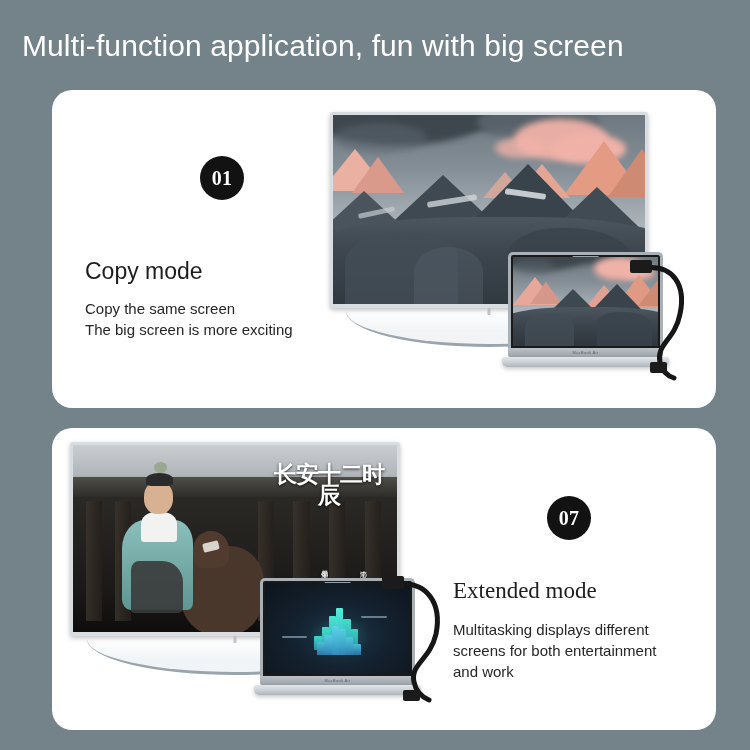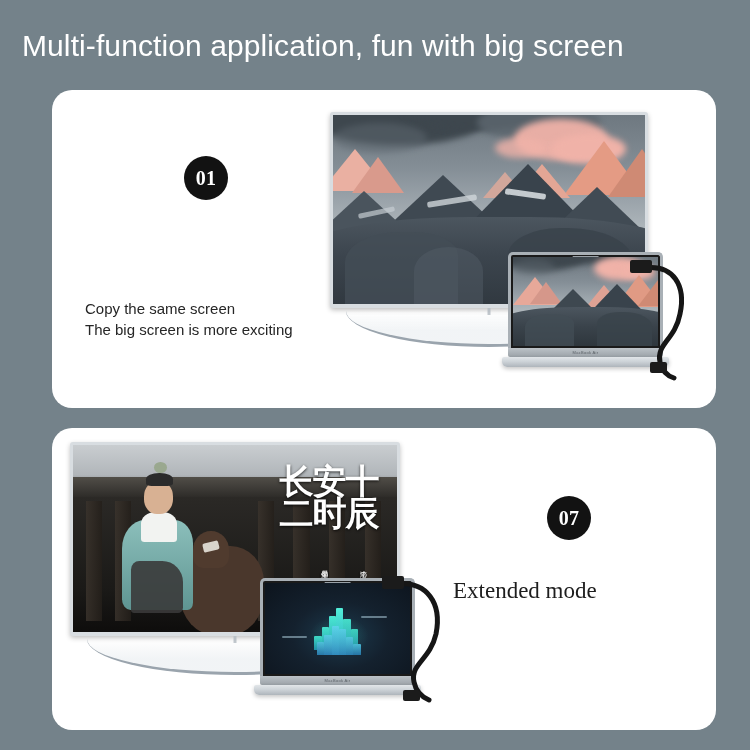--- a/index.html
+++ b/index.html
@@ -52,21 +52,21 @@
     white-space: nowrap;
   }
   .mode-desc {
     position: absolute;
     font-size: 15px;
     color: #262626;
     line-height: 21px;
   }
 
   
-  #c1-badge { left: 132px; top: 66px; }
+  #c1-badge { left: 148px; top: 66px; }
   #c1-title { left: 33px;  top: 168px; }
   #c1-desc  { left: 33px;  top: 208px; width: 270px; }
 
   
   #c2-badge { left: 495px; top: 68px; }
   #c2-title { left: 401px; top: 150px; font-family: Liberation Serif, serif; }
   #c2-desc  { left: 401px; top: 191px; width: 250px; }
 
   
   .illus { position: absolute; }
@@ -267,20 +267,21 @@
 </style>
 </head>
 <body>
 
 <div class="page-title">Multi-function application, fun with big screen</div>
 
 <div class="card" id="card-1">
 
   <div class="badge" id="c1-badge">01</div>
 
+  <div class="mode-title" id="c1-title">Copy mode</div>
 
   <div class="mode-desc" id="c1-desc">
     <div>Copy the same screen</div>
     <div>The big screen is more exciting</div>
   </div>
 
   <div class="illus" id="c1-illus">
 
     <div class="tv" style="left:0px; top:0px; width:318px; height:196px;">
       <div class="tv-screen">
@@ -364,20 +365,25 @@
     <div class="connector" style="left:320px; top:250px; width:17px; height:11px; border-radius:2px;"></div>
   </div>
 </div>
 
 <div class="card" id="card-2">
 
   <div class="badge" id="c2-badge">07</div>
 
   <div class="mode-title" id="c2-title">Extended mode</div>
 
+  <div class="mode-desc" id="c2-desc">
+    <div>Multitasking displays different</div>
+    <div>screens for both entertainment</div>
+    <div>and work</div>
+  </div>
 
   <div class="illus" id="c2-illus">
 
     <div class="tv" style="left:0px; top:0px; width:330px; height:194px;">
       <div class="tv-screen">
         <div class="scene-drama">
           <div class="drama-roof"></div>
           <div class="drama-wall"></div>
           <div class="drama-pillar" style="left:57%;"></div>
           <div class="drama-pillar" style="left:68%;"></div>
@@ -390,21 +396,21 @@
           <div class="horse" style="left:37%; top:46%; width:11%; height:20%; background:#503b2e; border-radius:50% 50% 30% 30%;"></div>
           <div class="ridge" style="left:40%; top:52%; width:5%; height:5%; background:#d9d4cb; border-radius:2px; transform:rotate(-14deg);"></div>
 
           <div class="actor-robe" style="left:15%; top:40%; width:22%; height:48%; border-radius:32% 26% 8% 12%; background:linear-gradient(to bottom,#8cbfbb,#5f9592);"></div>
           <div class="actor-robe" style="left:21%; top:36%; width:11%; height:16%; background:#f2f3f1; border-radius:40% 40% 10% 10%;"></div>
           <div class="actor-head" style="left:22%; top:19%; width:9%; height:18%;"></div>
           <div class="actor-hairbun" style="left:22.5%; top:15%; width:8.5%; height:7%; border-radius:48% 48% 20% 20%;"></div>
           <div class="actor-hairbun" style="left:25%; top:9%; width:4%; height:6%; border-radius:50%; background:#9aa88f;"></div>
           <div class="ridge" style="left:18%; top:62%; width:16%; height:28%; background:#3a3a3a; border-radius:16% 40% 10% 6%; opacity:.9;"></div>
 
-          <div class="cn-title" style="left:62%; top:11%; width:34%; font-size:34px;">长安十二时辰</div>
+          <div class="cn-title" style="left:62%; top:11%; width:34%; font-size:23px;font-family:Liberation Mono, monospace;">长安十二时辰</div>
 
           <div class="cn-credits" style="left:76%; top:64%;">易烊千玺</div>
           <div class="cn-credits" style="left:88%; top:64%;">李沁</div>
         </div>
       </div>
       <div class="tv-stand-neck" style="top:194px;"></div>
       <div class="tv-stand-base" style="top:197px;"></div>
     </div>
 
     <div class="hdmi-port" style="left:316px; top:138px; width:21px; height:20px;">

